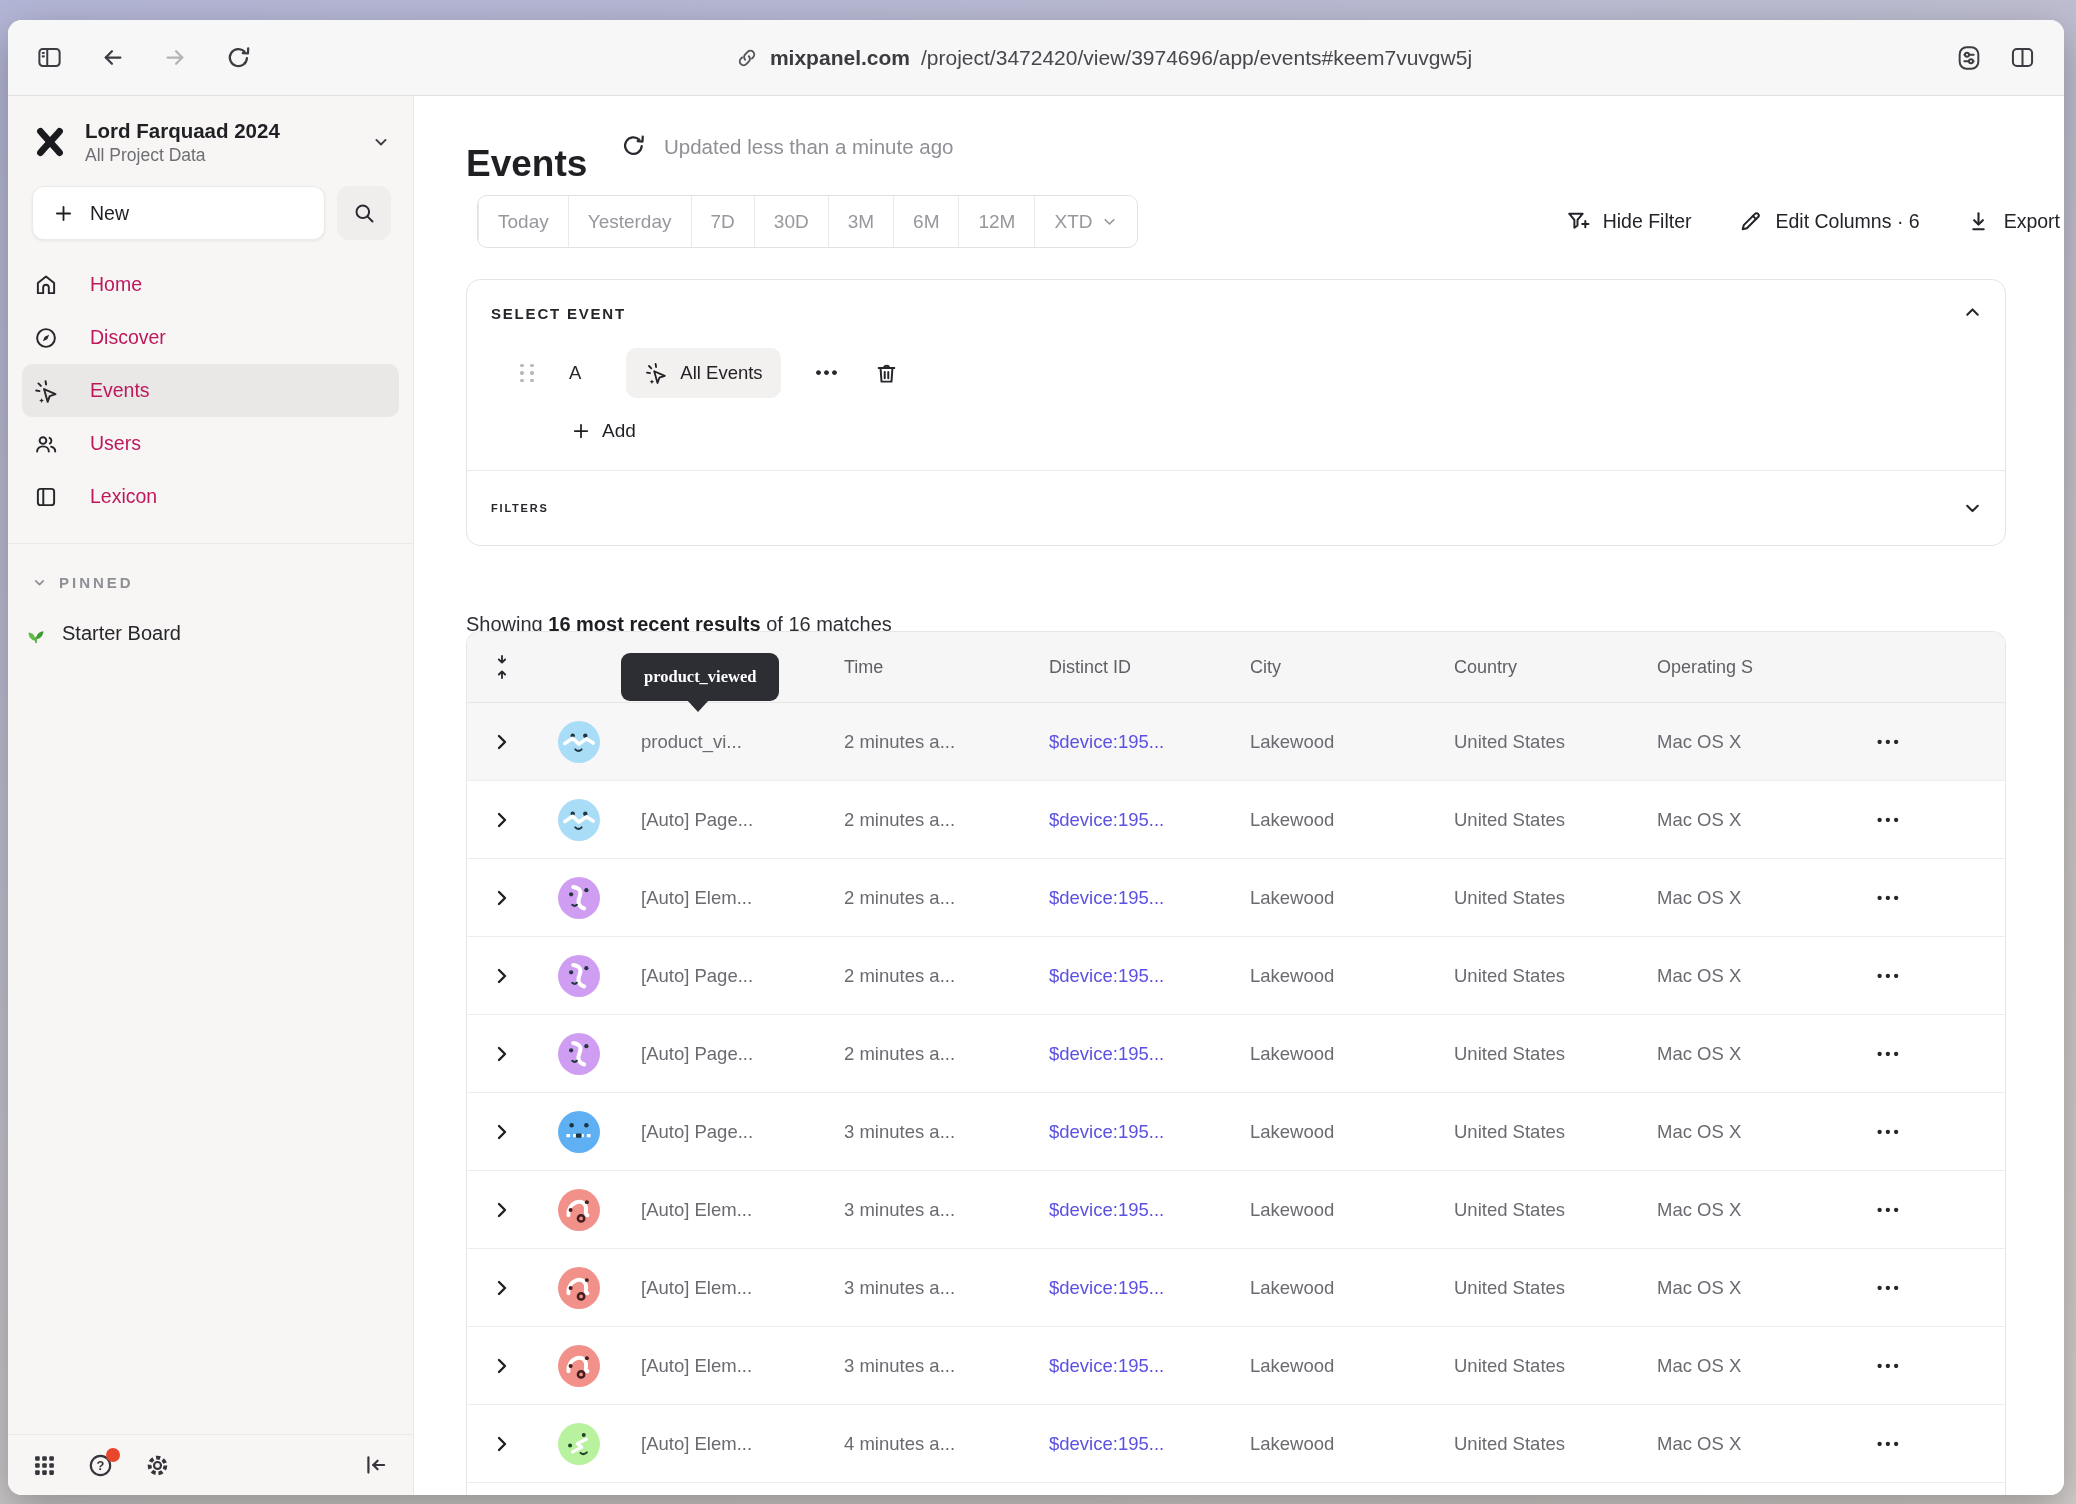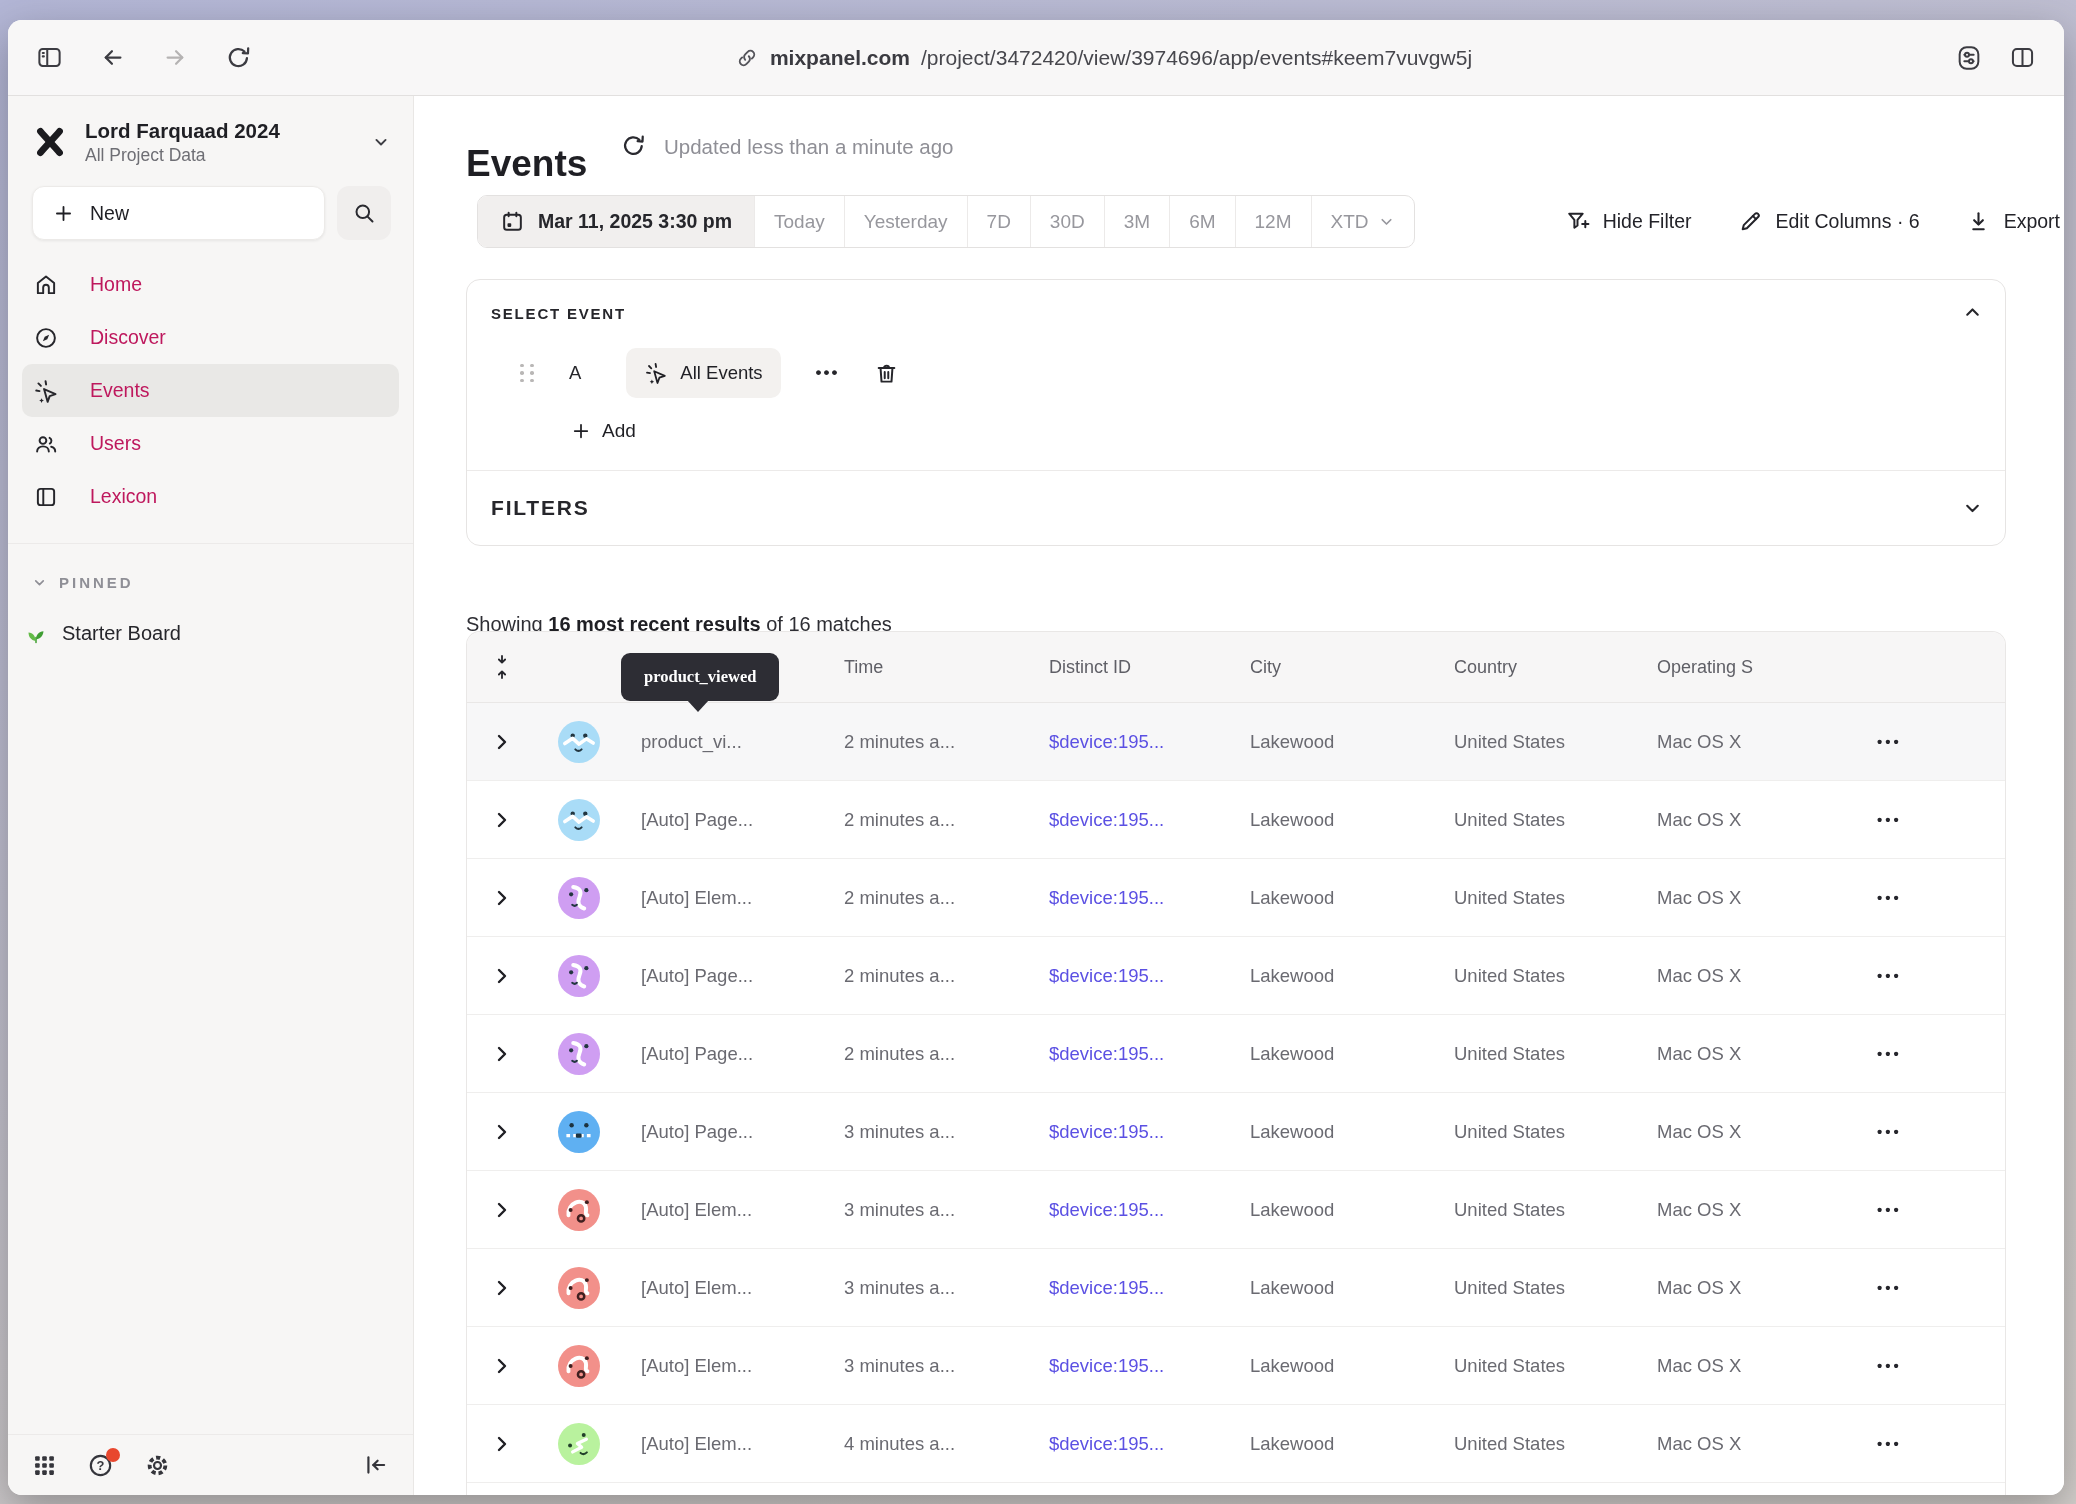--- a/index.html
+++ b/index.html
@@ -57,21 +57,21 @@
   .qc-chev.up{top:22px;}
   .event-row{position:absolute;left:53px;top:68px;height:50px;display:flex;align-items:center;}
   .drag-handle{display:grid;grid-template-columns:repeat(2,5px);gap:4px 5px;cursor:grab;}
   .drag-handle i{width:3.5px;height:3.5px;border-radius:50%;background:#b9b7b6;}
   .row-letter{margin-left:34px;font-size:18.5px;color:#26262b;}
   .event-chip{margin-left:45px;height:50px;display:flex;align-items:center;gap:12px;padding:0 18px;background:#f3f1ef;border:none;border-radius:10px;font-size:18.5px;font-weight:500;color:#1f1f24;cursor:pointer;}
   .chip-more{margin-left:29px;background:none;border:none;font-size:17px;letter-spacing:2px;color:#26262b;font-weight:700;cursor:pointer;}
   .chip-trash{margin-left:29px;background:none;border:none;padding:0;color:#26262b;cursor:pointer;}
   .add-row{position:absolute;left:104px;top:140px;display:flex;align-items:center;gap:11px;background:none;border:none;padding:0;font-size:19px;color:#1f1f24;font-weight:500;cursor:pointer;}
   .qc-sec2{position:relative;height:74px;display:flex;align-items:center;padding:0 24px;box-sizing:border-box;}
-  .qc-sec2 .qc-label2{font-size:21px;font-weight:700;letter-spacing:1.8px;color:#26262b;}
+  .qc-sec2 .qc-label2{font-size:11px;font-weight:700;letter-spacing:1.8px;color:#26262b;}
   .qc-chev.down{top:50%;transform:translateY(-50%);}
   
   .results-line{position:absolute;left:52px;top:497px;font-size:20px;color:#2e2e34;}
   .results-line b{font-weight:700;color:#1f1f24;}
   .events-table{position:absolute;left:52px;top:535px;width:1540px;height:calc(100% - 535px);border:1px solid #e9e7e6;border-bottom:none;border-radius:14px 14px 0 0;overflow:hidden;background:#fff;box-sizing:border-box;}
   .tgrid{display:grid;grid-template-columns:70px 104px 203px 205px 201px 204px 203px 220px 1fr;align-items:center;}
   .t-head{height:70px;background:#f7f6f6;border-bottom:1px solid #e9e7e6;color:#5f5f66;font-size:18px;}
   .t-head .hcell{white-space:nowrap;overflow:hidden;}
   .hexp{justify-self:center;color:#26262c;display:grid;place-items:center;cursor:pointer;background:none;border:none;padding:0;}
   .t-row{height:77px;border-bottom:1px solid #efeeed;font-size:18.5px;color:#6a6a71;background:#fff;}
@@ -306,28 +306,20 @@
         <h1 class="page-title">Events</h1>
         <button class="refresh-btn" aria-label="refresh">
           <svg width="27" height="27" viewBox="0 0 24 24" fill="none" stroke="currentColor" stroke-width="2" stroke-linecap="round">
               <path d="M19.3 12.6 a7.4 7.4 0 1 1 -2.1-5.7"></path>
               <path d="M20.2 4.2 l-.2 4.3 -4.3-.3" stroke-linejoin="round"></path>
             </svg>
         </button>
         <span class="updated-text">Updated less than a minute ago</span>
 
         <div class="segmented" id="segmented">
-          <div class="seg date">
-            <svg width="25" height="25" viewBox="0 0 24 24" fill="none" stroke="#26262b" stroke-width="1.9">
-                <rect x="4" y="5.5" width="16" height="14.5" rx="2.5"></rect>
-                <path d="M8.3 3.5 v3.4 M15.7 3.5 v3.4" stroke-linecap="round"></path>
-                <rect x="7.2" y="13.6" width="3.6" height="3.6" rx="0.8" fill="#26262b" stroke="none"></rect>
-              </svg>
-            <span>Mar 11, 2025 3:30 pm</span>
-          </div>
         <div class="seg">
               <span>Today</span>
             </div>
             <div class="seg">
               <span>Yesterday</span>
             </div>
             <div class="seg">
               <span>7D</span>
             </div>
             <div class="seg">

